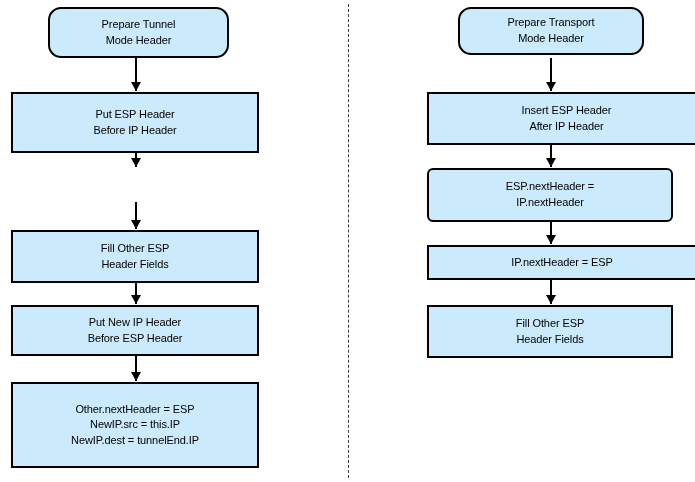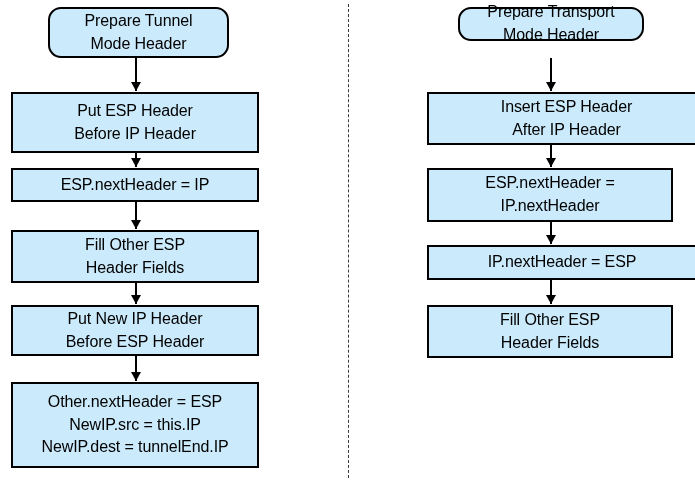--- a/index.html
+++ b/index.html
@@ -20,21 +20,21 @@
   .node {
     position: absolute;
     box-sizing: border-box;
     background: #cbeafb;
     border: 2px solid #000000;
     display: flex;
     align-items: center;
     justify-content: center;
     text-align: center;
     color: #000000;
-    font-size: 16px;
+    font-size: 11px;
     line-height: 1.42;
     letter-spacing: -0.1px;
     white-space: pre-line;
     font-family: "Liberation Sans", sans-serif;
   }
   .node.terminator {
     border-radius: 13px;
   }
   .node.process {
     border-radius: 0;
@@ -86,21 +86,20 @@
       <div class="head" style="top: 12px;"></div>
     </div>
     <div class="connector" style="left: 135px; top: 356px; height: 25px;">
       <div class="shaft" style="height: 25px;"></div>
       <div class="head" style="top: 16px;"></div>
     </div>
     <div class="node terminator" style="left: 48px; top: 7px; width: 181px; height: 51px;">Prepare Tunnel
 Mode Header</div>
     <div class="node process" style="left: 11px; top: 92px; width: 248px; height: 61px;">Put ESP Header
 Before IP Header</div>
-    <div class="node process" style="left: 11px; top: 168px; width: 248px; height: 34px;">ESP.nextHeader = IP</div>
     <div class="node process" style="left: 11px; top: 230px; width: 248px; height: 53px;">Fill Other ESP
 Header Fields</div>
     <div class="node process" style="left: 11px; top: 305px; width: 248px; height: 51px;">Put New IP Header
 Before ESP Header</div>
     <div class="node process" style="left: 11px; top: 382px; width: 248px; height: 86px;">Other.nextHeader = ESP
 NewIP.src = this.IP
 NewIP.dest = tunnelEnd.IP</div>
     <div class="connector" style="left: 550px; top: 58px; height: 33px;">
       <div class="shaft" style="height: 33px;"></div>
       <div class="head" style="top: 24px;"></div>
@@ -110,23 +109,23 @@
       <div class="head" style="top: 13px;"></div>
     </div>
     <div class="connector" style="left: 550px; top: 222px; height: 22px;">
       <div class="shaft" style="height: 22px;"></div>
       <div class="head" style="top: 13px;"></div>
     </div>
     <div class="connector" style="left: 550px; top: 280px; height: 24px;">
       <div class="shaft" style="height: 24px;"></div>
       <div class="head" style="top: 15px;"></div>
     </div>
-    <div class="node terminator" style="left: 458px; top: 7px; width: 186px; height: 34px;">Prepare Transport
+    <div class="node terminator" style="left: 458px; top: 7px; width: 186px; height: 48px;">Prepare Transport
 Mode Header</div>
     <div class="node process" style="left: 427px; top: 92px; width: 279px; height: 53px;">Insert ESP Header
 After IP Header</div>
-    <div class="node process" style="left: 427px; top: 168px; width: 246px; height: 54px;">ESP.nextHeader =
+    <div class="node process" style="left: 427px; top: 168px; width: 246px; height: 54px; border-radius: 6px;">ESP.nextHeader =
 IP.nextHeader</div>
     <div class="node process" style="left: 427px; top: 245px; width: 270px; height: 35px;">IP.nextHeader = ESP</div>
     <div class="node process" style="left: 427px; top: 305px; width: 246px; height: 53px;">Fill Other ESP
 Header Fields</div>
     <div class="divider" style="left: 348px; top: 4px; height: 474px;"></div>
   </div>
 
 </body></html>

